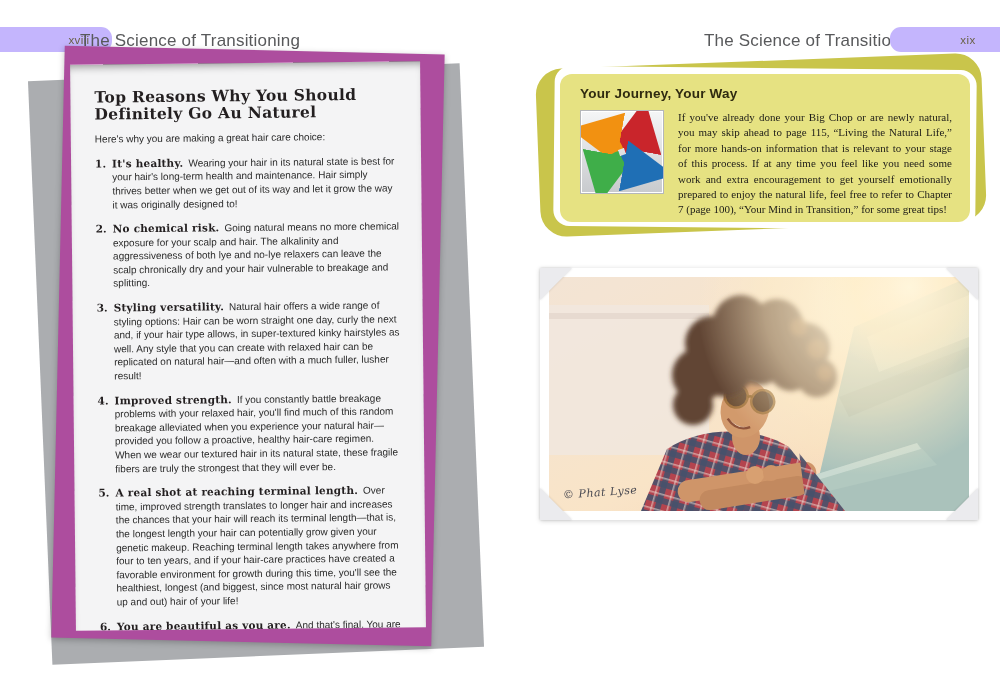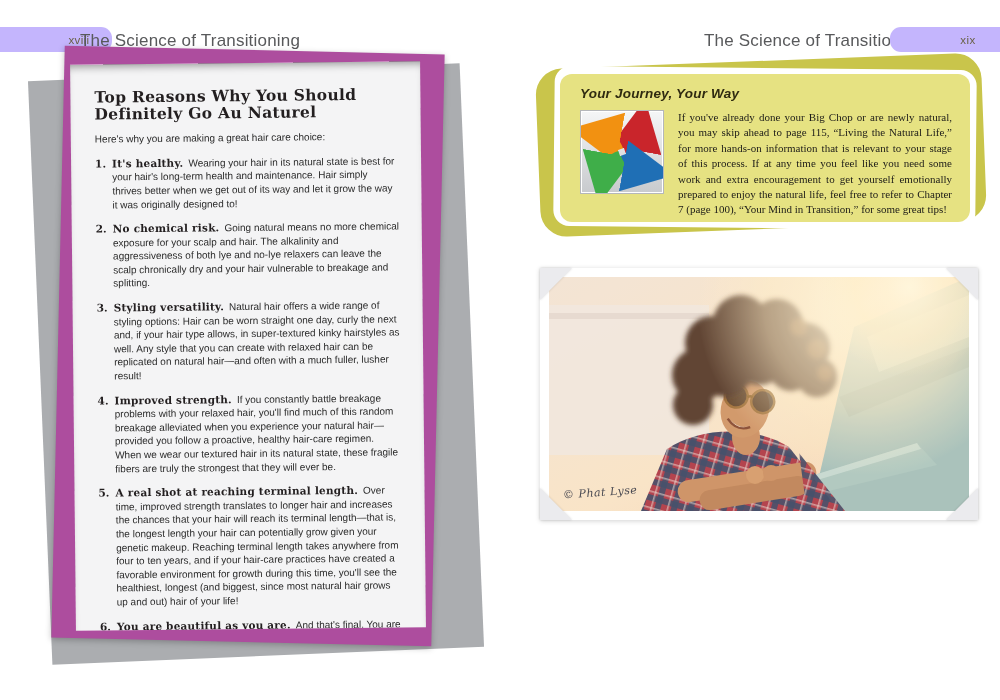--- a/index.html
+++ b/index.html
@@ -66,21 +66,20 @@
     background:#ffffff;border-radius:16px;transform:rotate(.6deg);
   }
   .callout-inner{
     position:absolute;left:12px;top:16px;width:410px;height:148px;
     background:#e6e282;border-radius:12px;box-sizing:border-box;
     padding:12px 18px 10px 20px;
   }
   .callout-title{
     font-size:13.5px;font-weight:bold;color:#2f2a10;margin:0 0 9px 0;
     letter-spacing:.2px;
-    font-style:italic;
   }
   .callout-row{display:flex;gap:14px;}
   .callout-icon-tile{
     flex:0 0 82px;width:82px;height:82px;
     background:linear-gradient(#f5f6f7,#c8cacd);
     border:1px solid #b5b7ba;box-shadow:inset 0 0 0 1px #fff;
   }
   .callout-text{
     font-family:Liberation Serif, serif;font-size:11px;line-height:1.4;
     color:#1d1c18;text-align:justify;

